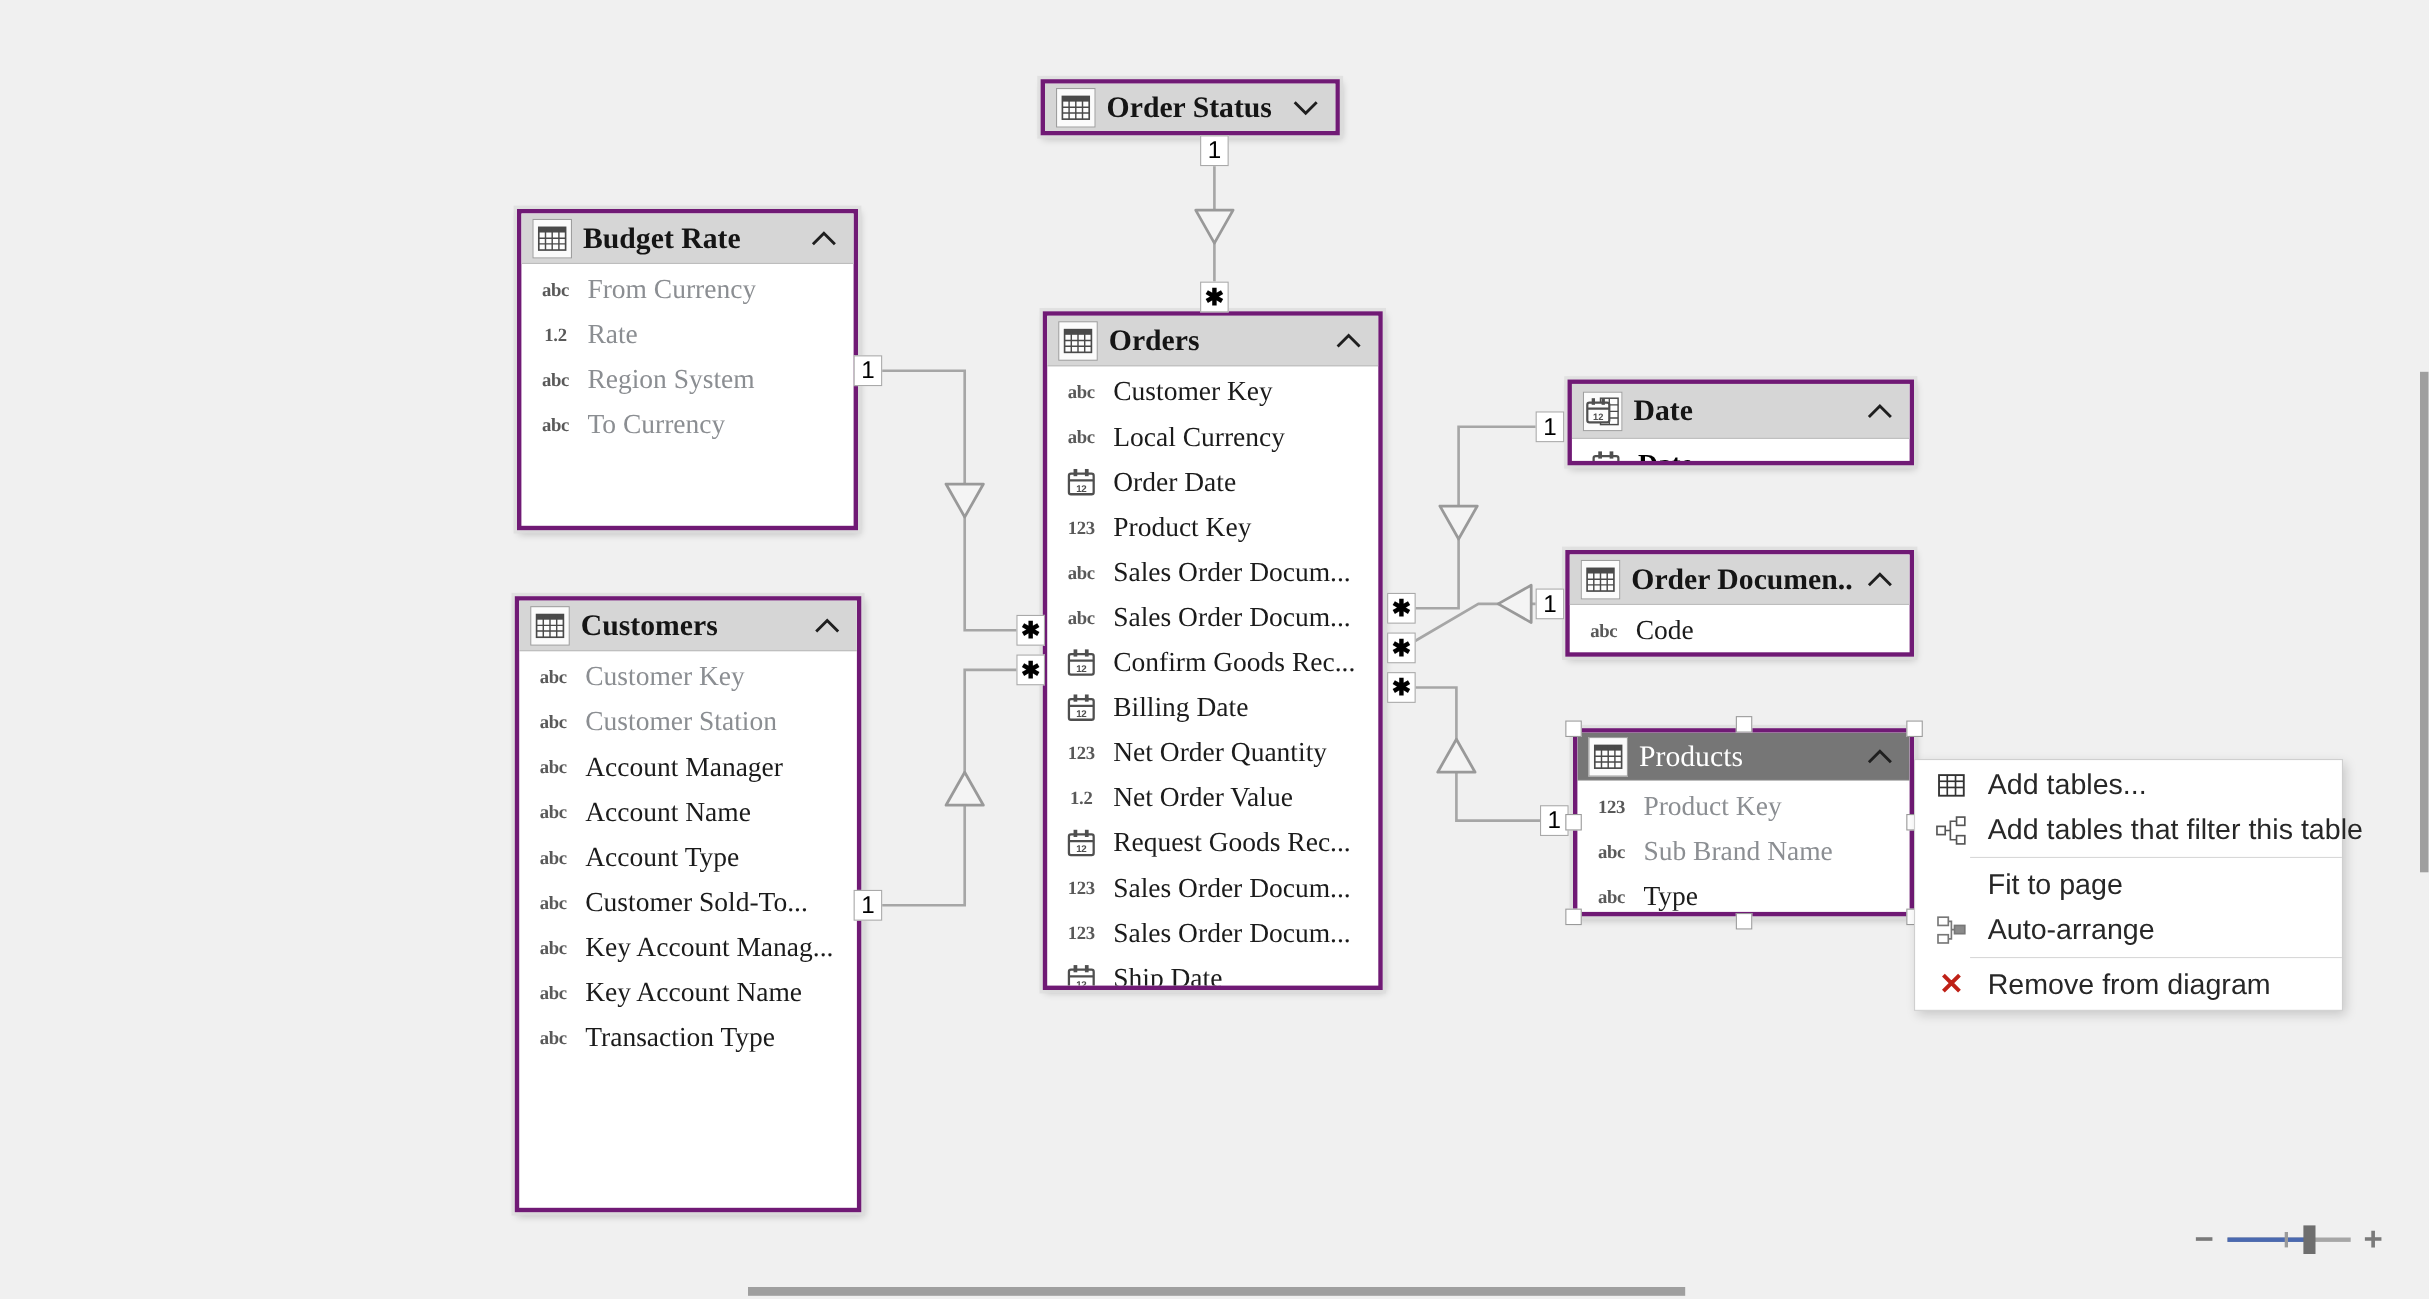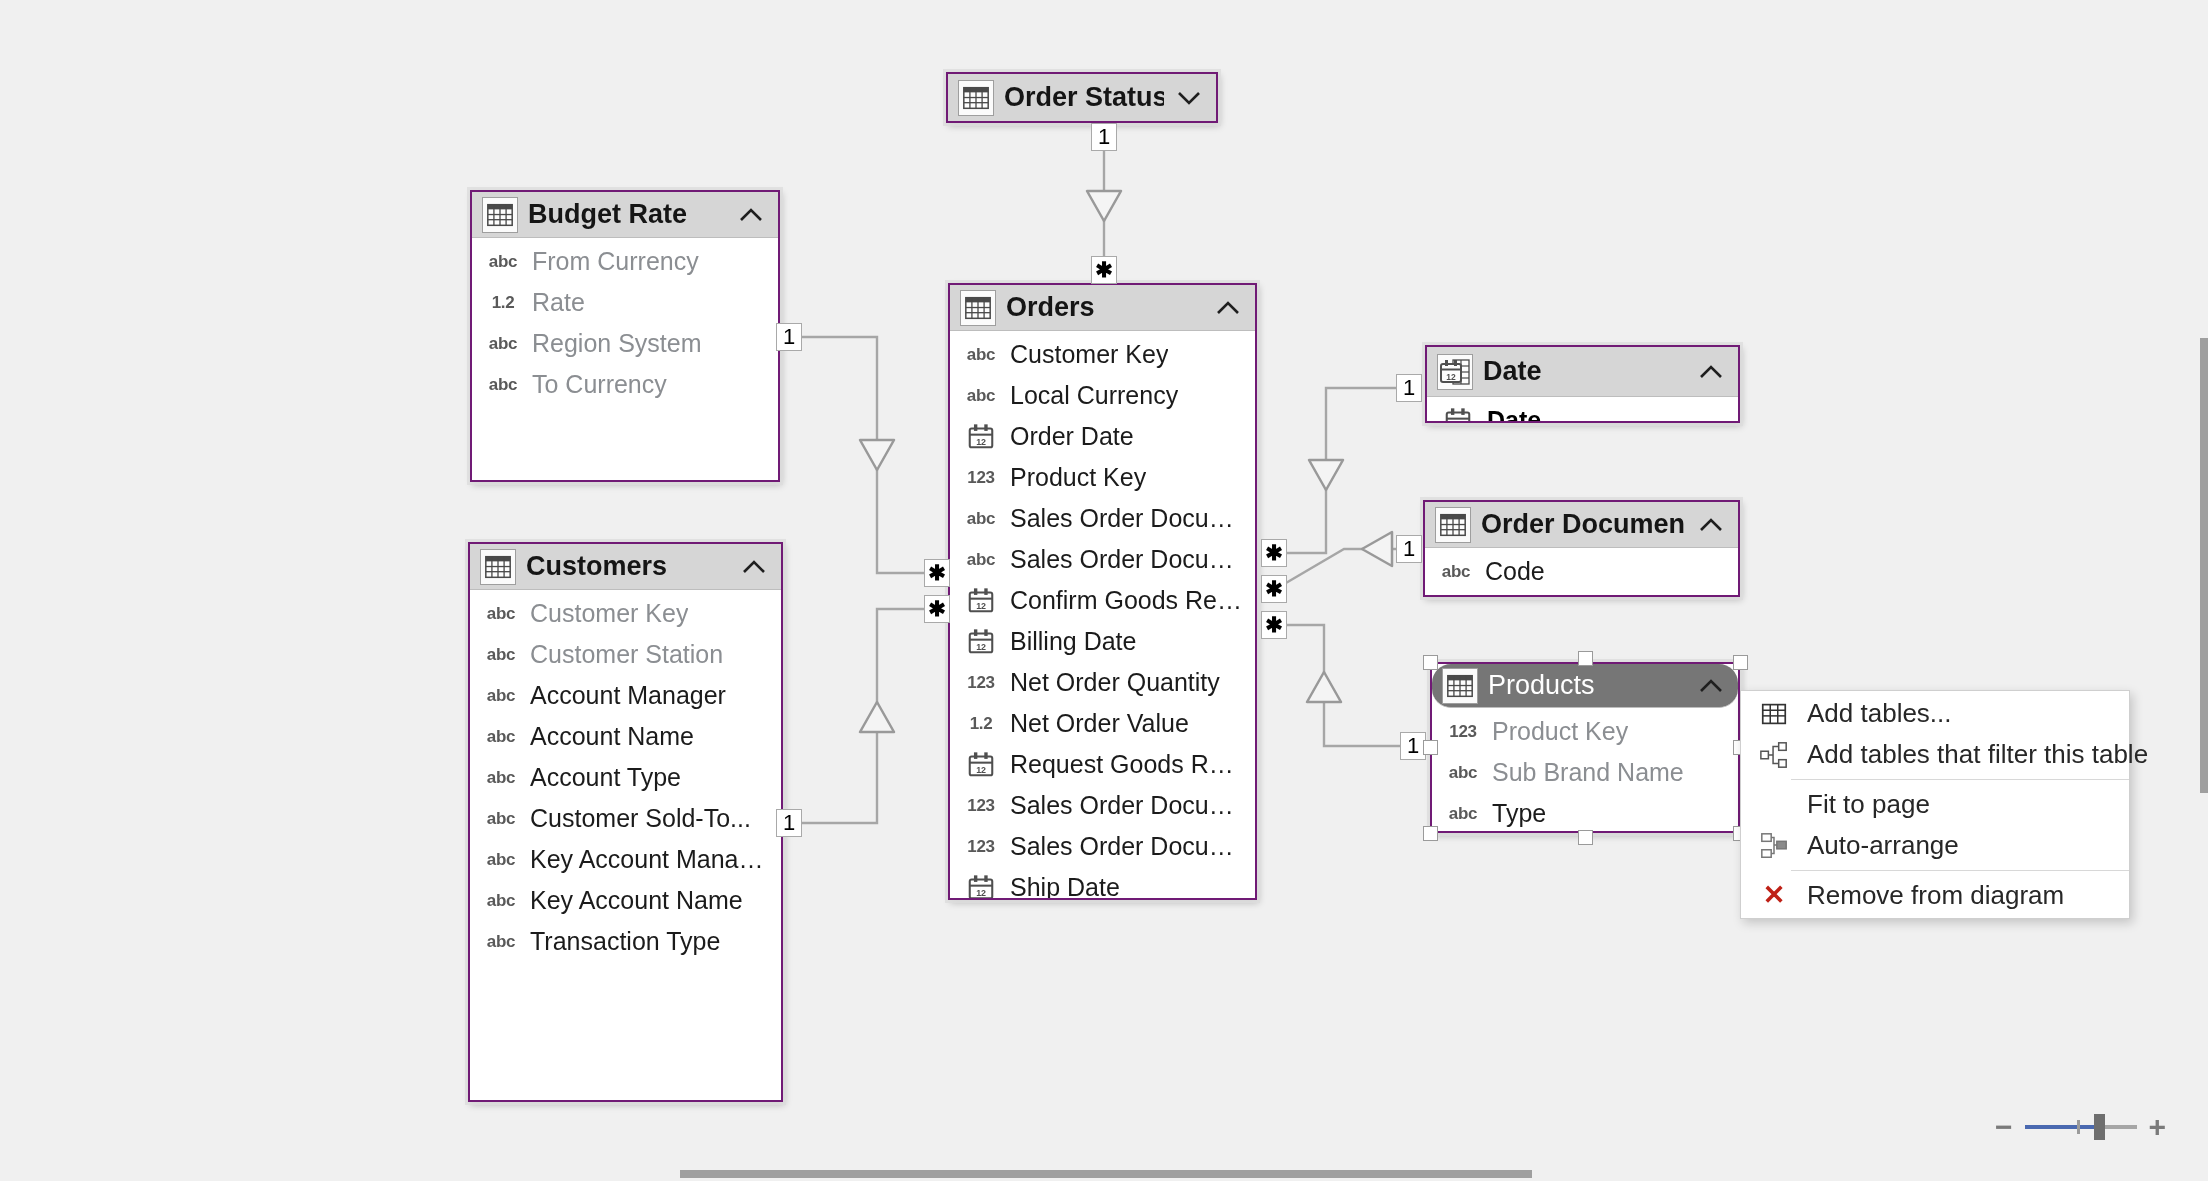--- a/index.html
+++ b/index.html
@@ -1,22 +1,22 @@
 <!DOCTYPE html>
 <html><head>
 <meta charset="utf-8">
 <style>
   html,body{margin:0;padding:0;}
   body{font-family:"Liberation Sans", sans-serif; background:#f0f0f0;}
   .canvas{position:relative;width:2208px;height:1181px;background:#f0f0f0;overflow:hidden;}
 
   
-  .tbl{position:absolute;background:#ffffff;border:2px solid #701a75;
+  .tbl{position:absolute;background:#ffffff;border:4px solid #701a75;
        box-shadow:0 0 0 3px rgba(221,221,221,.8), 2px 3px 7px rgba(0,0,0,.22);
-       box-sizing:border-box;overflow:hidden;}
+       box-sizing:border-box;overflow:hidden;font-family:Liberation Serif, serif;}
   .tbl-h{background:#d6d6d6;height:46px;display:flex;align-items:center;
          padding:0 12px 0 10px;gap:10px;border-bottom:1px solid #bdbdbd;box-sizing:border-box;}
   .tbl-h.tall{height:50px;}
   .tbl-h.fill{height:100%;border-bottom:none;}
   .tbl-h.selected{background:#767676;}
   .tbl-h.selected .t{color:#ffffff;font-weight:400;}
   .chip{width:36px;height:36px;background:#fbfbfb;border:1px solid #9e9e9e;
         display:flex;align-items:center;justify-content:center;flex:none;box-sizing:border-box;}
   .t{flex:1;font-size:27px;font-weight:600;color:#151515;white-space:nowrap;overflow:hidden;}
   .chev{flex:none;width:30px;height:18px;display:flex;align-items:center;justify-content:center;}
@@ -399,21 +399,21 @@
     </div>
     <div class="tbl-b">
       <div class="fr">
           <span class="fi">abc</span>
           <span class="fl">Code</span>
         </div>
     </div>
   </div>
 
   <div class="tbl" style="left:1430px;top:662px;width:310px;height:171px;">
-    <div class="tbl-h selected" style="height:44px;border-radius:19px;">
+    <div class="tbl-h selected" style="height:44px;">
       <span class="chip">
           <svg width="30" height="30">
             <use href="#sym-grid"></use>
           </svg>
         </span>
       <span class="t">Products</span>
       <span class="chev">
           <svg width="28" height="16">
             <use href="#sym-chev-up"></use>
           </svg>

